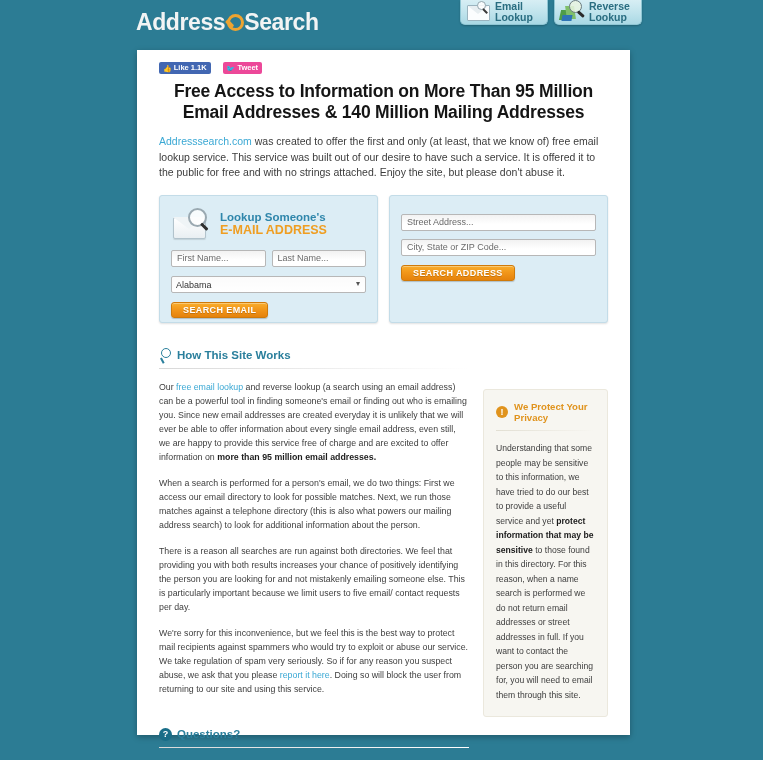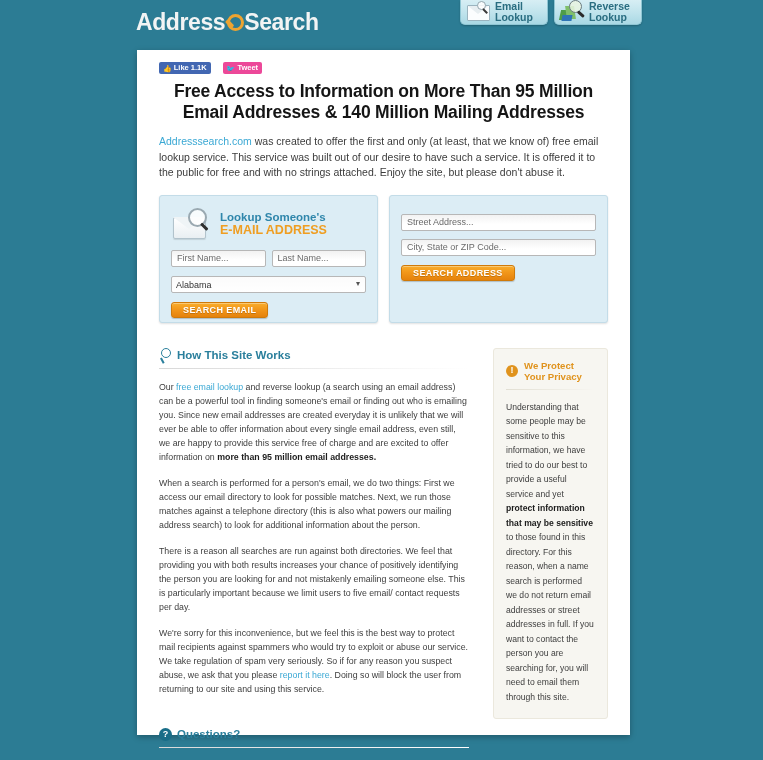--- a/index.html
+++ b/index.html
@@ -325,21 +325,21 @@
     font-weight: bold;
     letter-spacing: 0.4px;
     padding: 0 11px;
     cursor: pointer;
     box-shadow: 0 1px 1px rgba(0,0,0,.2), inset 0 1px 0 rgba(255,255,255,.35);
     font-family: "Liberation Sans", sans-serif;
     text-shadow: 0 1px 0 rgba(0,0,0,.18);
   }
 
   
-  .lower { display: flex; gap: 24px; margin-top: 25px; }
+  .lower { display: flex; gap: 14px; margin-top: 25px; align-items: center; }
   .leftcol { width: 310px; flex: 0 0 310px; }
   .rightcol { flex: 1 1 auto; }
 
   .sechead {
     display: flex;
     align-items: center;
     gap: 5px;
     padding-bottom: 6px;
   }
   .sechead .txt {

